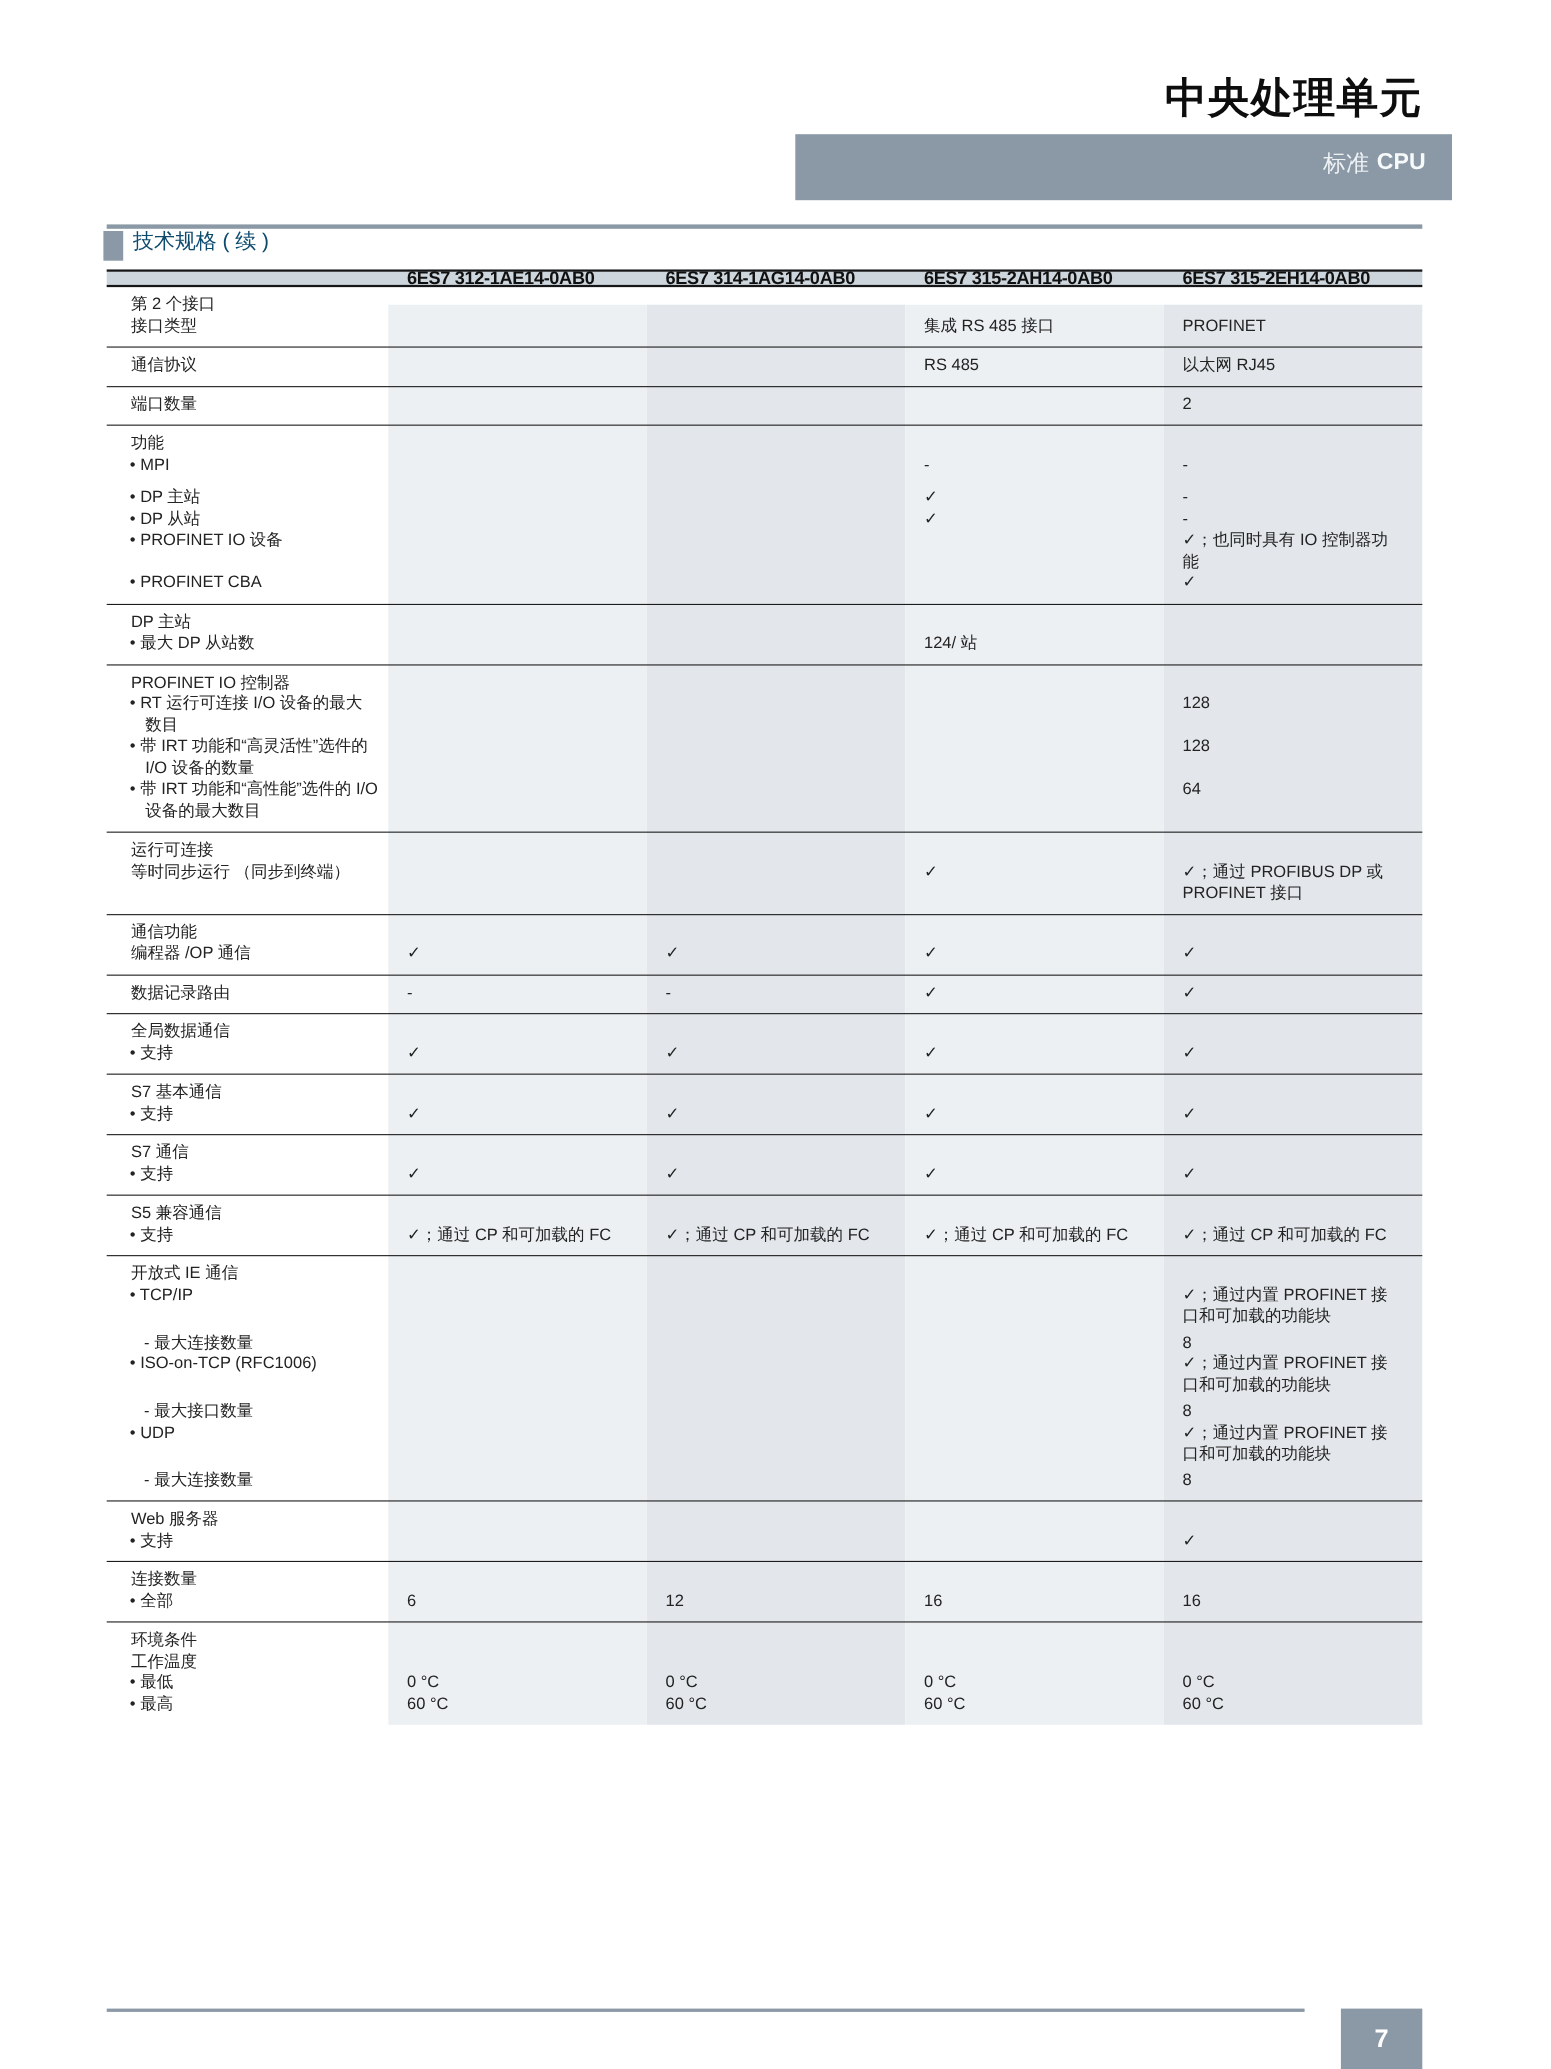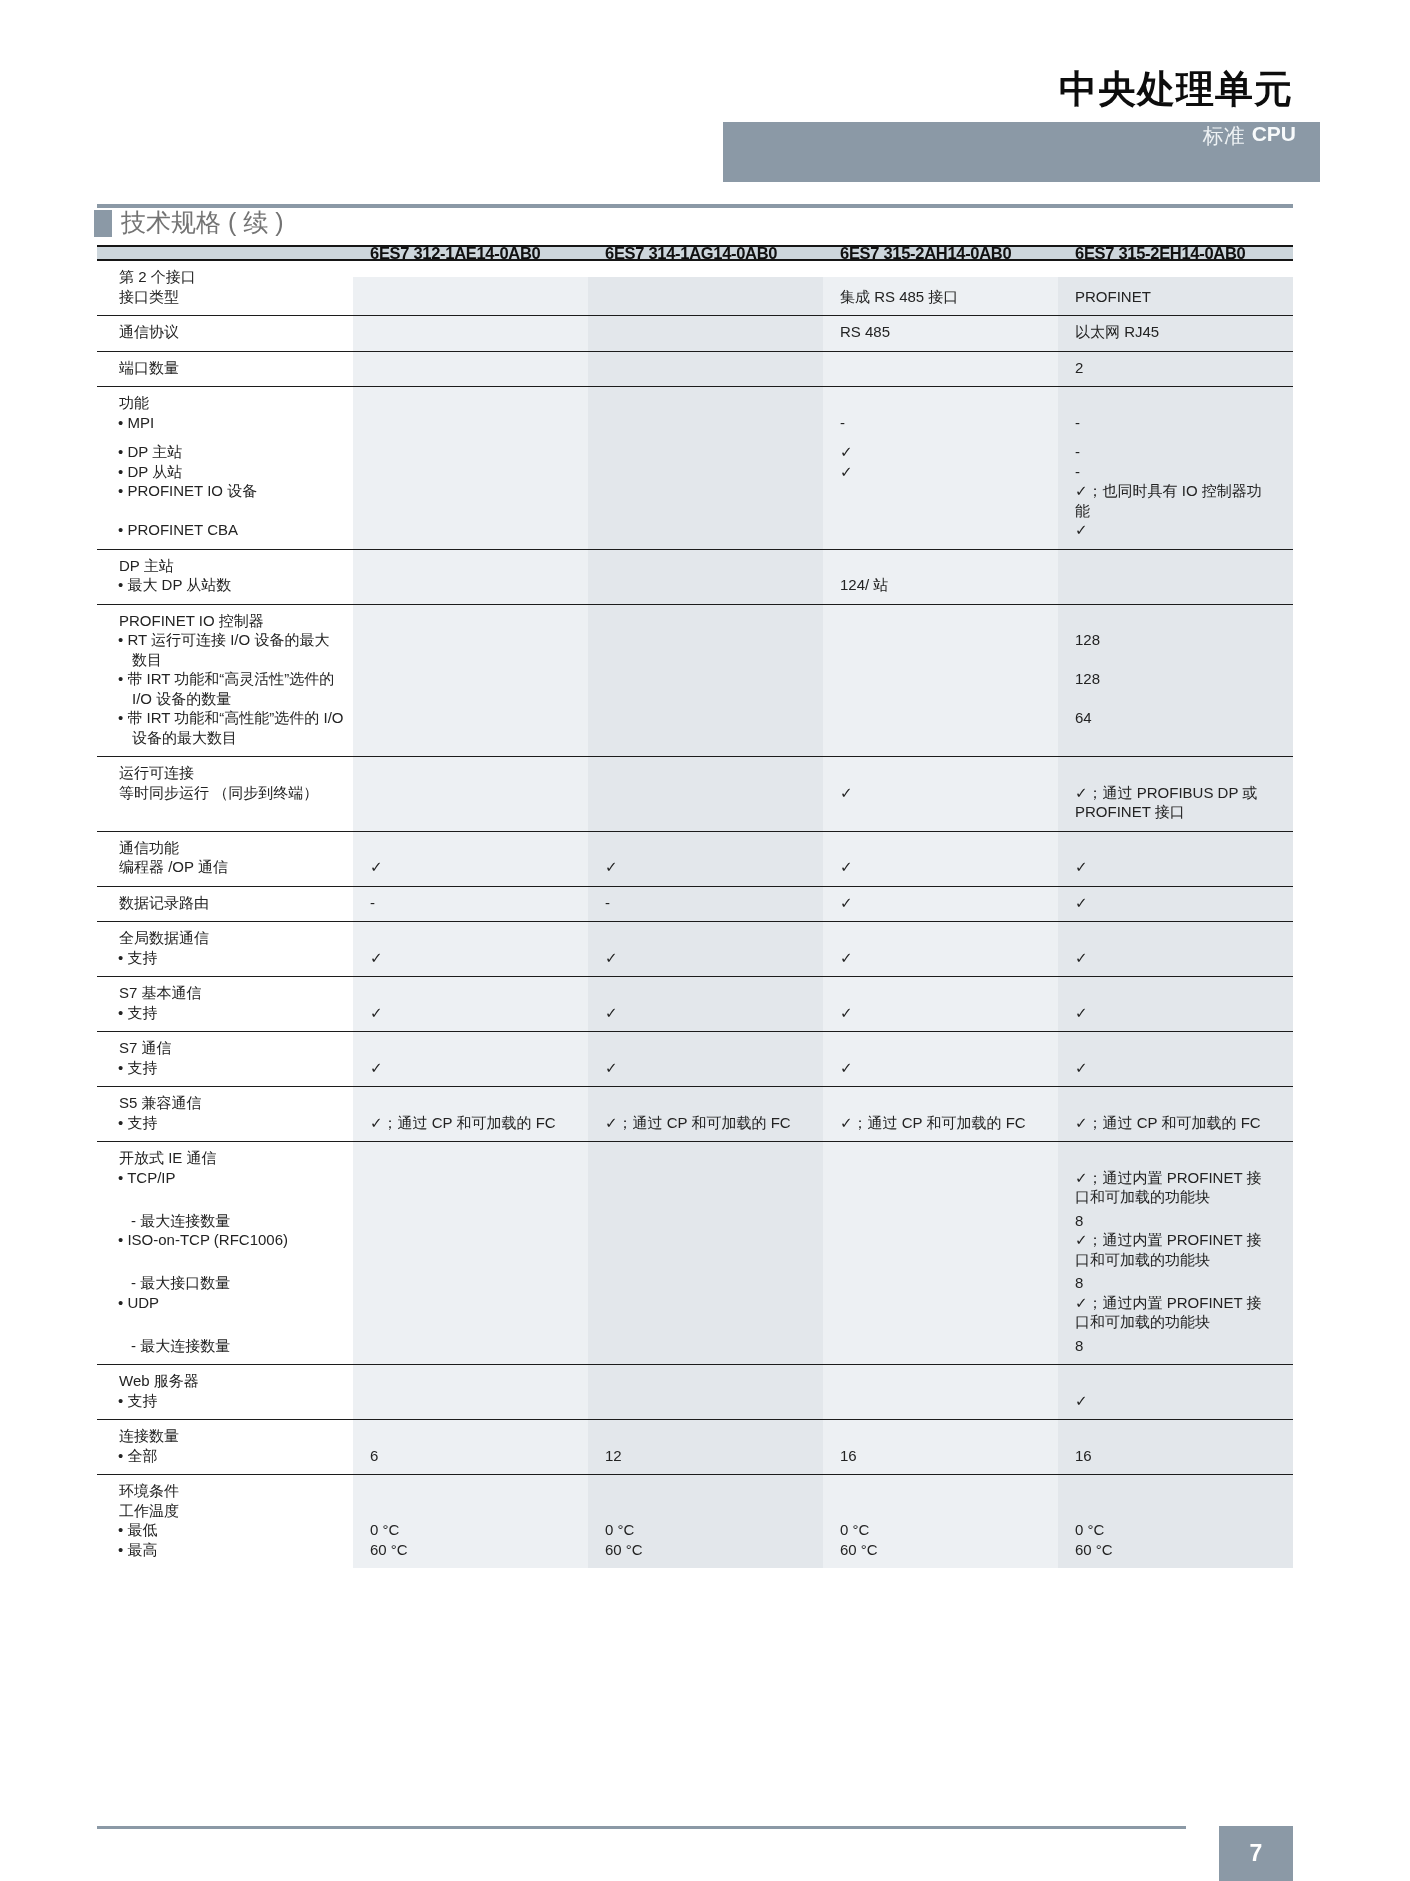--- a/index.html
+++ b/index.html
@@ -9,28 +9,28 @@
     overflow:hidden;
   }
   .title{
     position:absolute;top:64px;right:117px;
     font-family:"Liberation Serif","DejaVu Serif",serif;
     font-size:38px;color:#0d0d0d;letter-spacing:1px;white-space:nowrap;font-weight:bold;
   }
   .banner{
     position:absolute;left:723px;top:122px;width:597px;height:60px;
     background:var(--accent,#8b99a6);
-    display:flex;justify-content:flex-end;align-items:flex-start;
+    display:flex;justify-content:flex-end;align-items:center;
     padding:0 24px 8px 0;box-sizing:border-box;
   }
   .banner .b1{color:#eef2f4;font-size:21px;}
   .banner .b2{color:#f7fafb;font-size:21px;font-weight:bold;margin-left:7px;}
   .toprule{position:absolute;left:97px;top:204px;width:1196px;height:4px;background:var(--accent,#8b99a6);}
   .sq{position:absolute;left:94px;top:210px;width:18px;height:27px;background:var(--accent,#8b99a6);}
-  .heading{position:absolute;left:121px;top:206px;font-size:25px;color:#737373;}
+  .heading{position:absolute;left:121px;top:206px;font-size:19px;color:#0c4a6e;}
   
   .spec{position:absolute;left:97px;top:245px;width:1196px;}
   .stripes{position:absolute;left:0;top:32px;bottom:0;width:100%;z-index:0;}
   .stripe{position:absolute;top:0;bottom:0;}
   .stripe.s1{left:256px;width:235px;background:var(--col-light,#edf0f3);}
   .stripe.s2{left:491px;width:235px;background:var(--col-dark,#e3e7eb);}
   .stripe.s3{left:726px;width:235px;background:var(--col-light,#edf0f3);}
   .stripe.s4{left:961px;width:235px;background:var(--col-dark,#e3e7eb);}
   .thead{
     position:relative;z-index:1;display:flex;height:16px;align-items:center;

